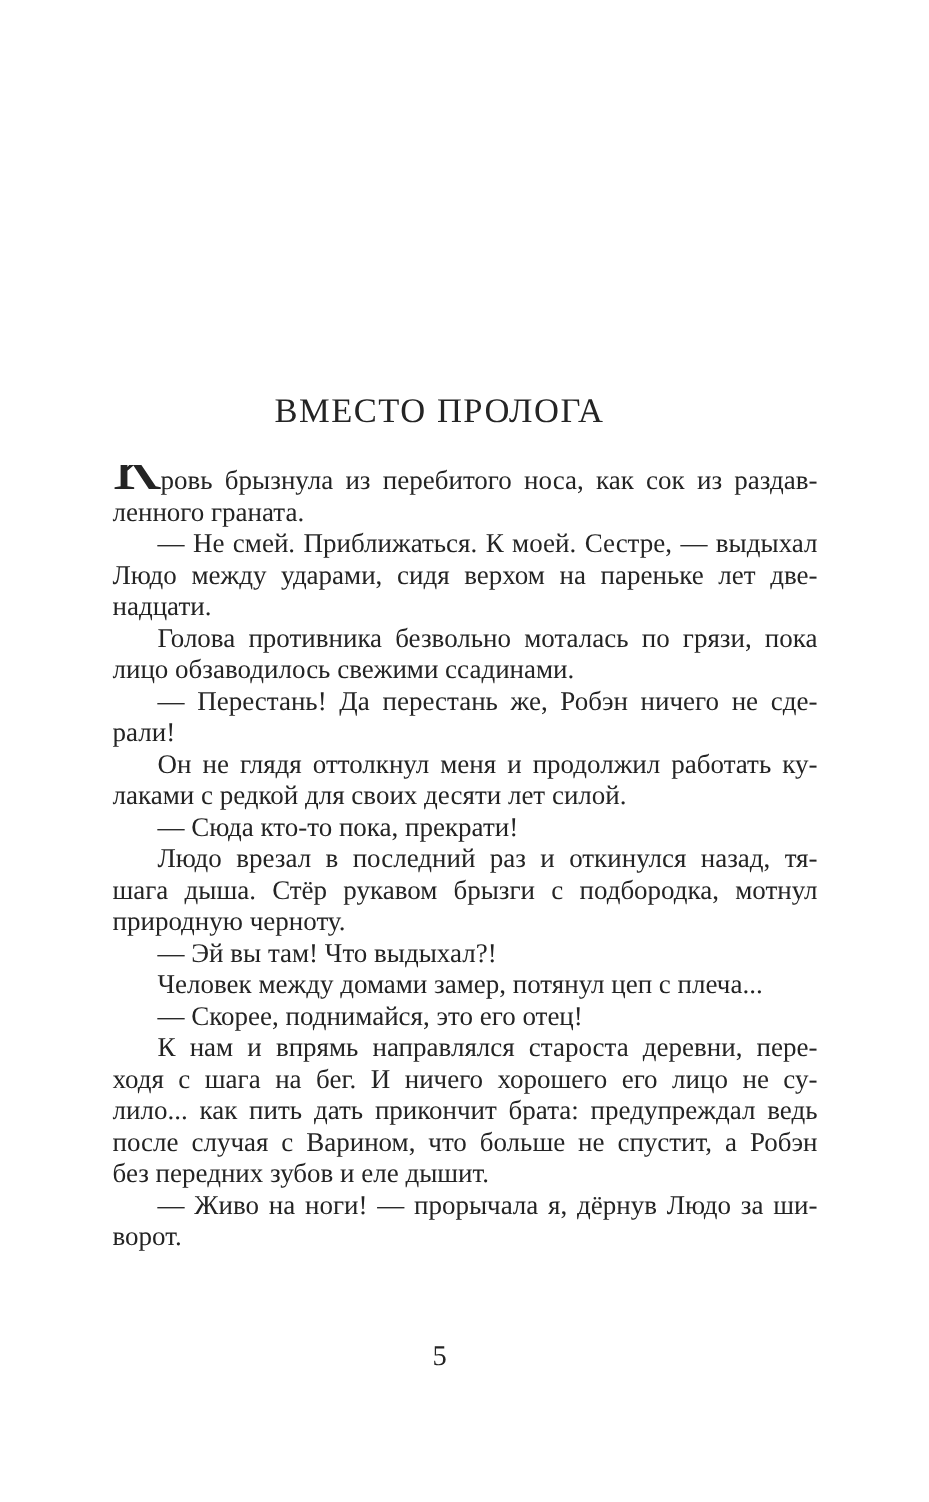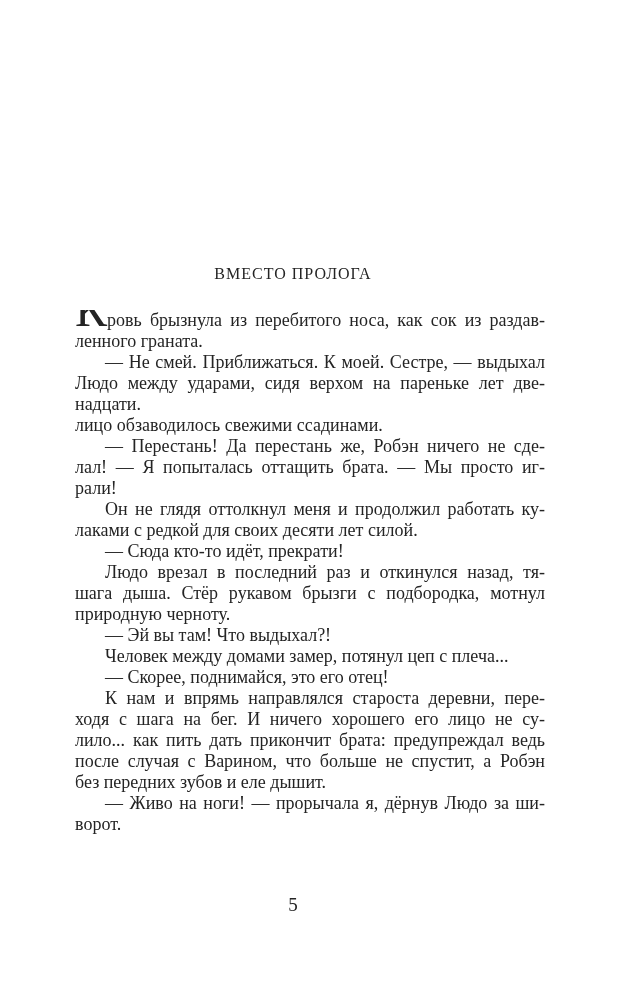--- a/index.html
+++ b/index.html
@@ -16,21 +16,21 @@
     color: #242424;
     overflow: hidden;
   }
   .title {
     position: absolute;
     top: 261px;
     left: 58px;
     width: 470px;
     margin: 0;
     text-align: center;
-    font-size: 16px;
+    font-size: 23px;
     line-height: 26px;
     font-weight: 400;
     letter-spacing: 1px;
   }
   .content {
     position: absolute;
     top: 310px;
     left: 75px;
     width: 470px;
     font-size: 18px;
@@ -74,33 +74,33 @@
       <div class="para">
         <div class="line"><span class="dropcap">К</span>ровь брызнула из перебитого носа, как сок из раздав-</div>
         <div class="line last">ленного граната.</div>
       </div>
       <div class="para">
         <div class="line indent">— Не смей. Приближаться. К моей. Сестре, — выдыхал</div>
         <div class="line">Людо между ударами, сидя верхом на пареньке лет две-</div>
         <div class="line last">надцати.</div>
       </div>
       <div class="para">
+        <div class="line indent">Голова противника безвольно моталась по грязи, пока</div>
         <div class="line last">лицо обзаводилось свежими ссадинами.</div>
       </div>
       <div class="para">
         <div class="line indent">— Перестань! Да перестань же, Робэн ничего не сде-</div>
-        <div class="line">лал! — Я попыталась оттащить брата. — Мы просто иг-</div>
         <div class="line last">рали!</div>
       </div>
       <div class="para">
         <div class="line indent">Он не глядя оттолкнул меня и продолжил работать ку-</div>
         <div class="line last">лаками с редкой для своих десяти лет силой.</div>
       </div>
       <div class="para">
-        <div class="line last indent">— Сюда кто-то идёт, прекрати!</div>
+        <div class="line last indent">— Сюда кто-то пока, прекрати!</div>
       </div>
       <div class="para">
         <div class="line indent">Людо врезал в последний раз и откинулся назад, тя-</div>
         <div class="line">шага дыша. Стёр рукавом брызги с подбородка, мотнул</div>
         <div class="line last">природную черноту.</div>
       </div>
       <div class="para">
         <div class="line last indent">— Эй вы там! Что выдыхал?!</div>
       </div>
       <div class="para">

